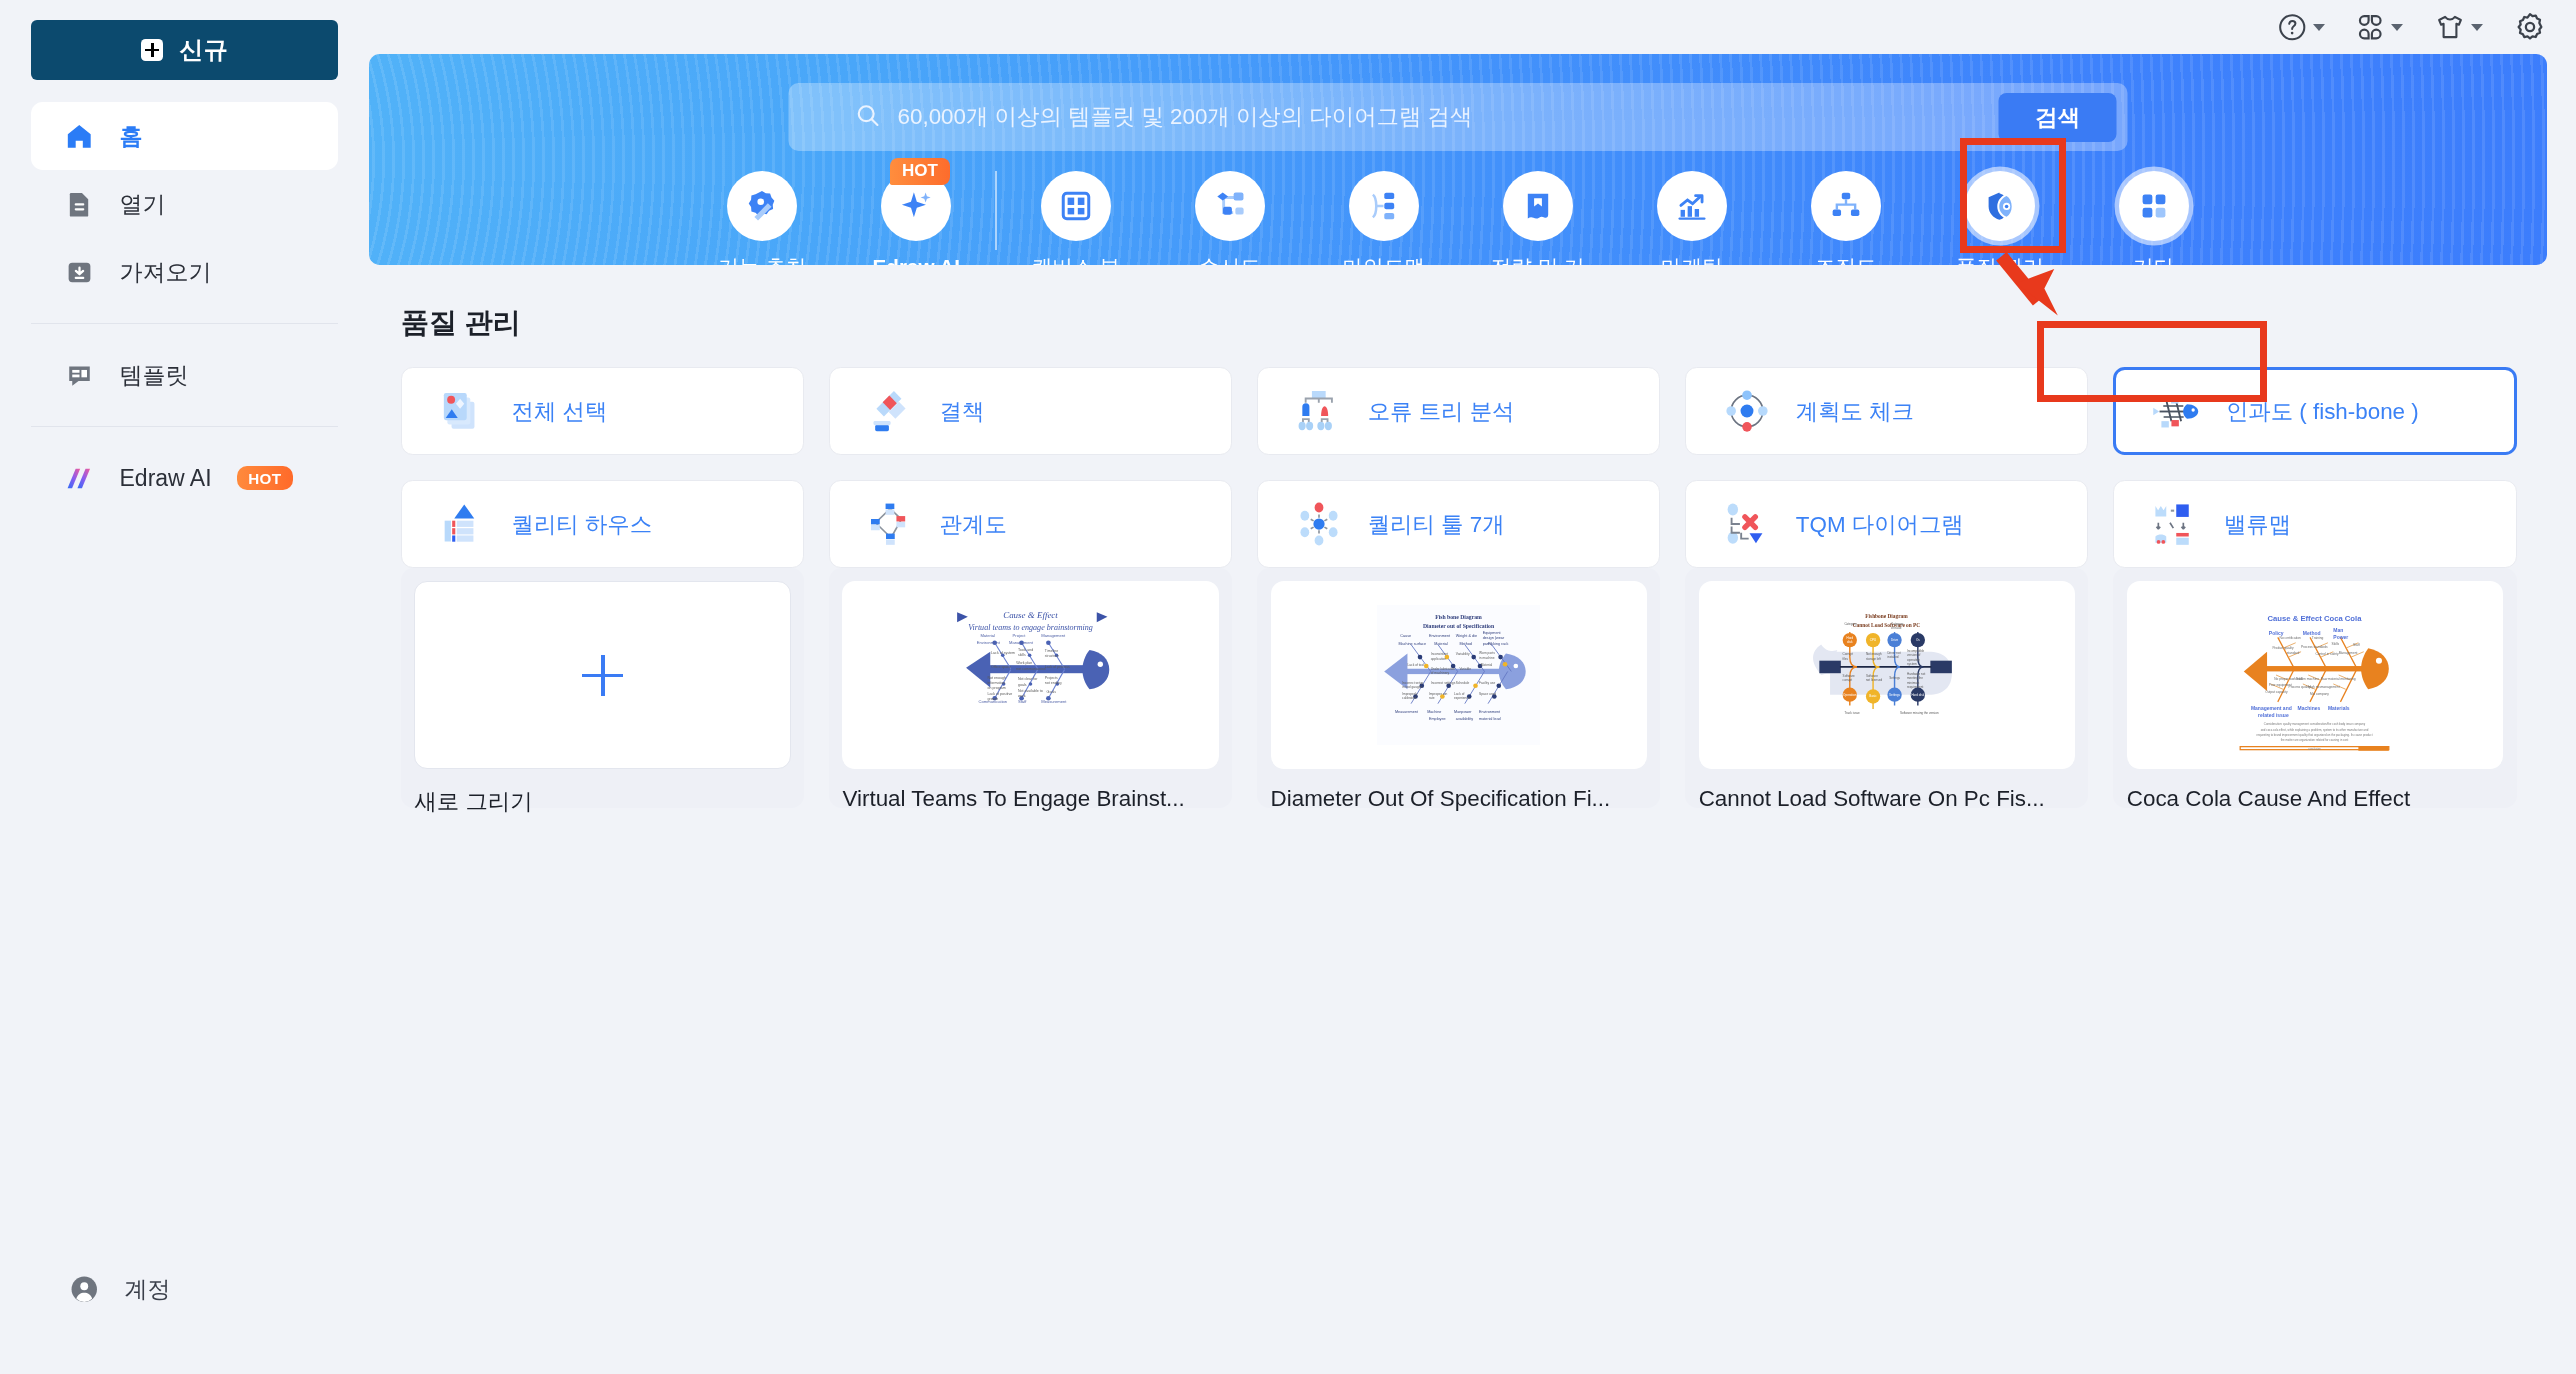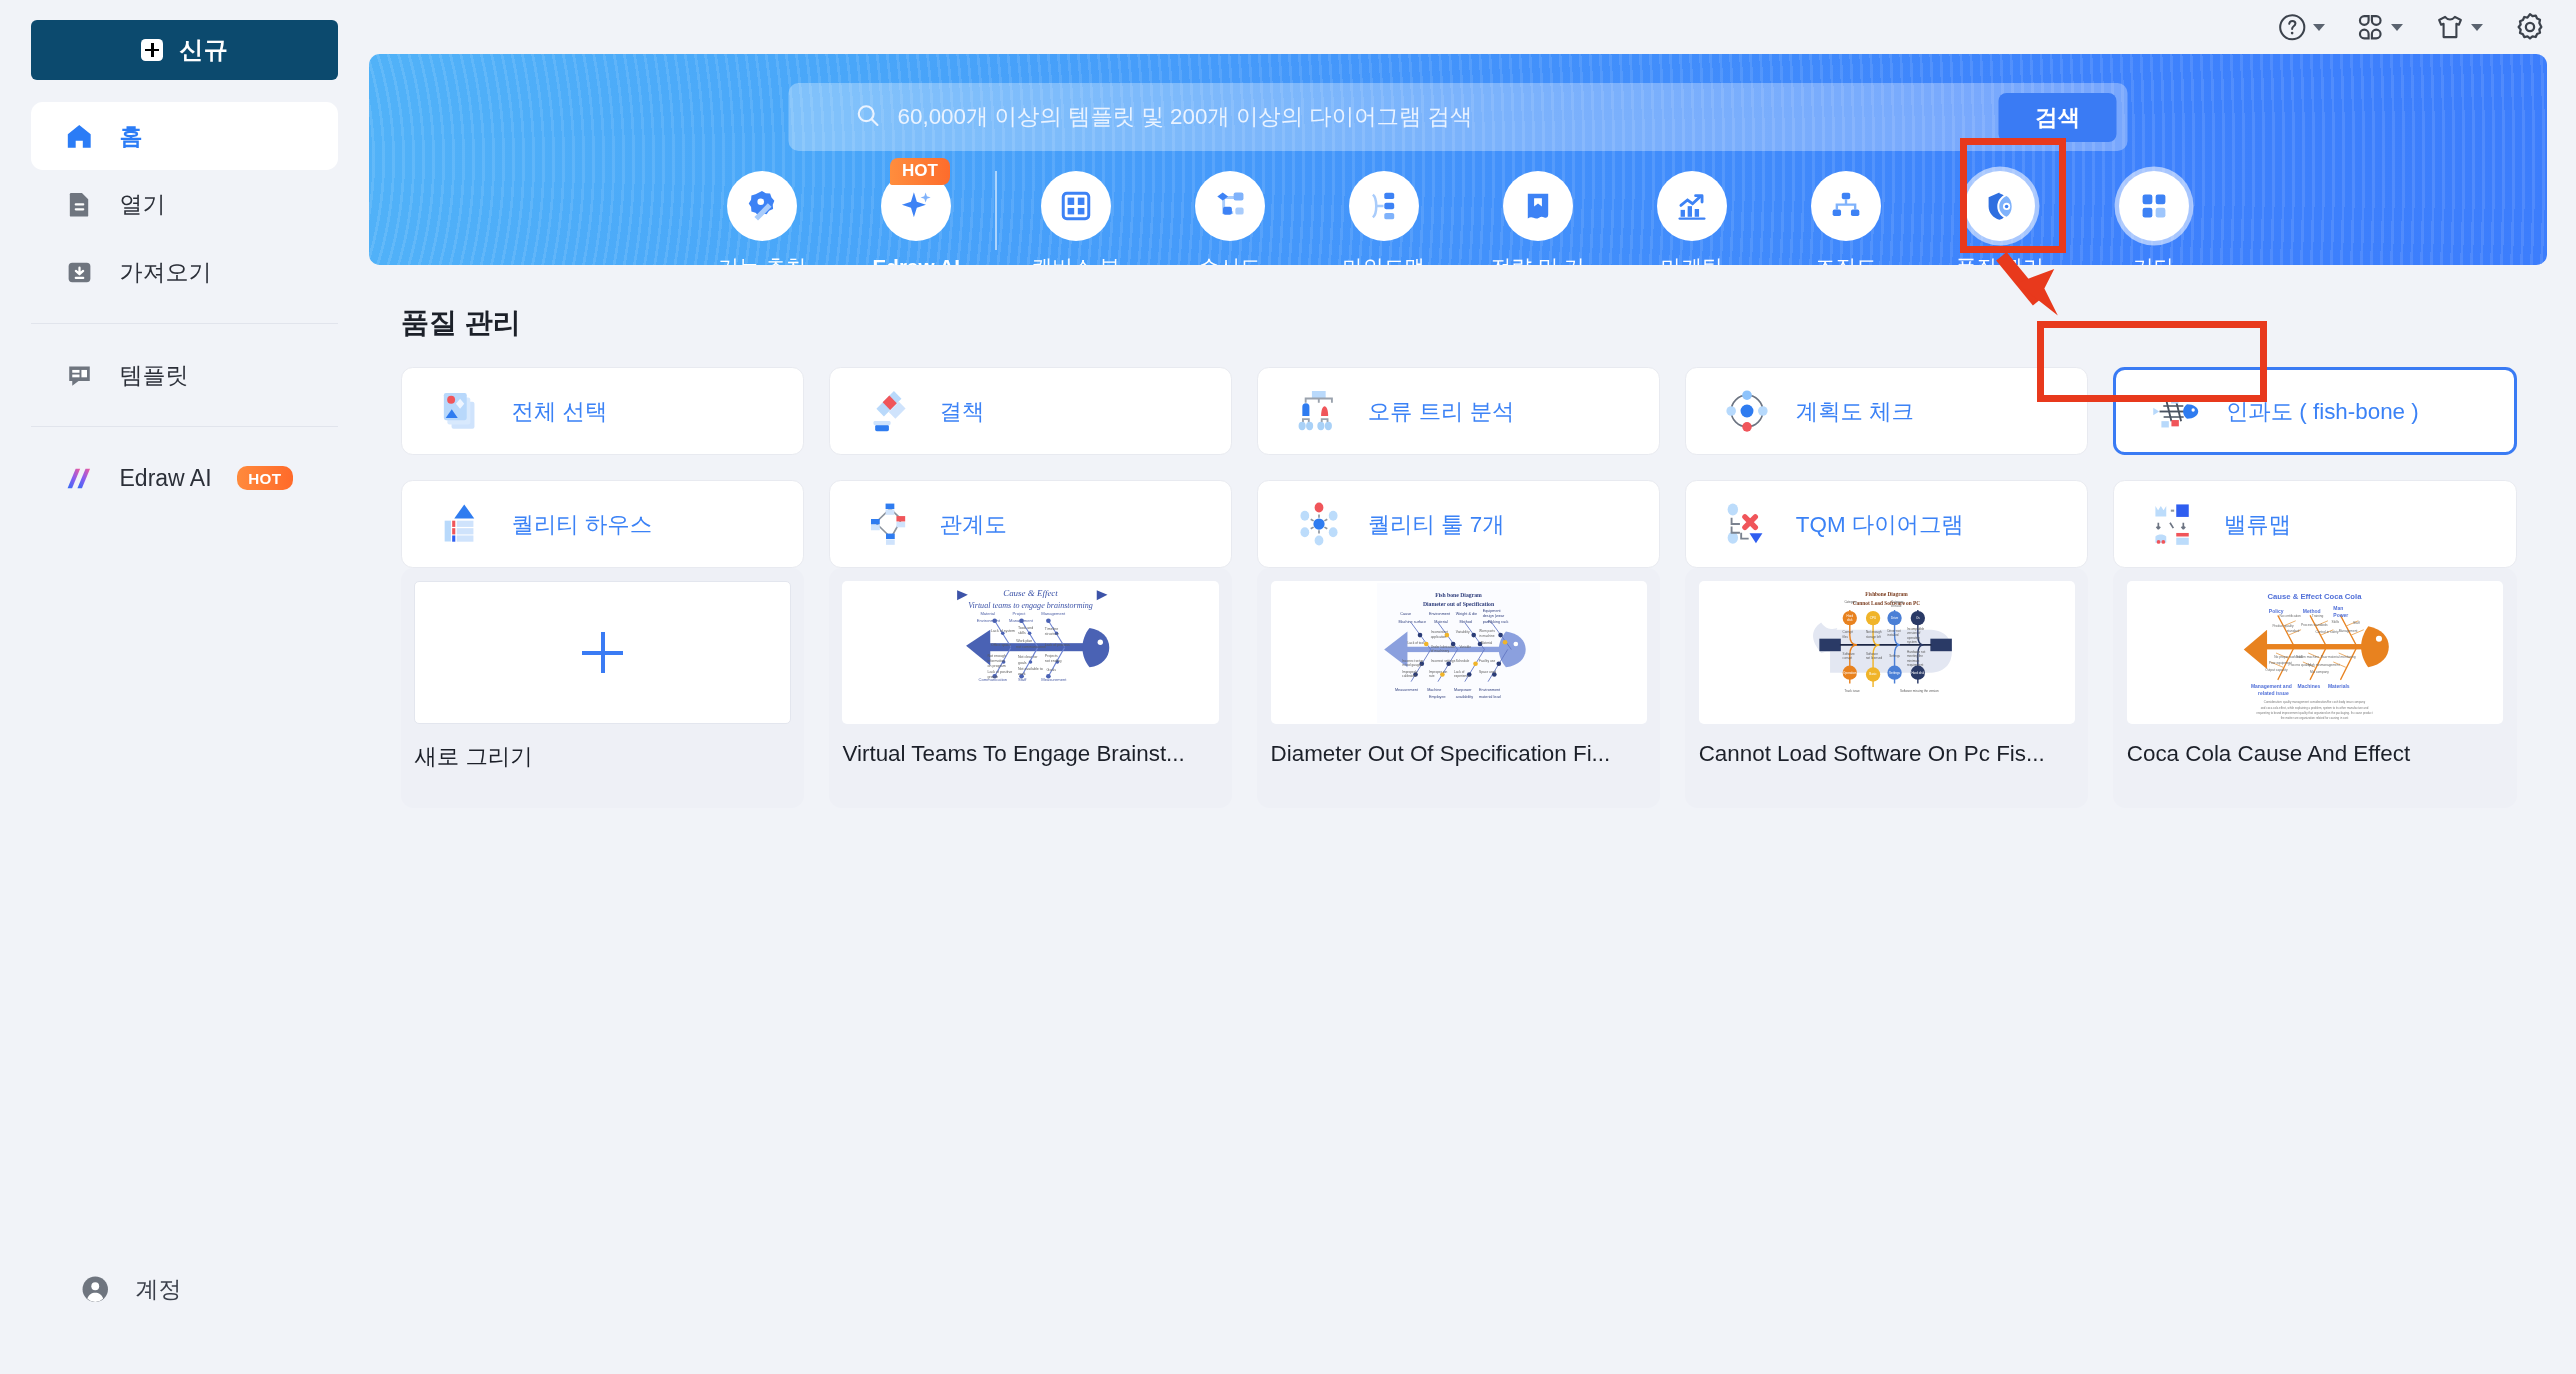--- a/index.html
+++ b/index.html
@@ -47,21 +47,21 @@
     color: #2b2f38; font-size: 23px;
   }
   .nav-item.active { background: #ffffff; color: #2b7cf6; font-weight: bold; }
   .nav-item .nv-ico { width: 30.5px; height: 30.5px; flex: 0 0 30.5px; display:flex; align-items:center; justify-content:center;}
   .nav-sep { height: 0.9px; background: #e1e4ec; margin: 17px 31px; }
   .nav-item .hot {
     background: linear-gradient(90deg,#ff8a3c,#ff6a2a);
     color: #fff; font-size: 15.2px; font-weight: bold;
     padding: 3.6px 11.7px; border-radius: 10px; letter-spacing: 0.4px;
   }
-  .sidebar-bottom { position: absolute; left: 16px; bottom: 52px; width: 369px; }
+  .sidebar-bottom { position: absolute; left: 5px; bottom: 52px; width: 369px; }
   .sidebar-bottom .nav-item { color:#3a3f4a; }
 
   
   .main {
     flex: 1 1 auto; position: relative; height: 1375px;
     background: #f1f3f8;
     overflow: hidden;
   }
   .topbar {
     height: 54px; display: flex; align-items: center; justify-content: flex-end;
@@ -132,21 +132,21 @@
     height: 88px; background: #fff; border: 1.3px solid #e8eaf0; border-radius: 11.7px;
     display: flex; align-items: center; gap: 21.5px; padding-left: 34px; cursor: pointer;
   }
   .tcard .ico { width: 54px; height: 54px; flex: 0 0 54px; display:flex; align-items:center; justify-content:center; }
   .tcard .tname { font-size: 22.4px; color: #3b82f6; }
   .tcard.selected { border: 3.6px solid #3a7bf4; }
 
   .lgrid { display: grid; grid-template-columns: repeat(5, 1fr); gap: 25px; margin: 0 30.5px 0 32px; }
   .lcard { background: #eef0f6; border-radius: 12.5px; padding: 13.4px 13.4px 0 13.4px; cursor: pointer; height: 240px; }
   .lthumb {
-    height: 143px; background: #fff; border-radius: 5px; overflow: hidden;
+    height: 188px; background: #fff; border-radius: 13px; overflow: hidden;
     display: flex; align-items: center; justify-content: center;
   }
   .lcard.newdraw .lthumb { border: 1.3px solid #e3e6ee; }
   .lname { margin-top: 17px; font-size: 22.4px; color: #1c2029; white-space: nowrap; overflow: hidden; text-overflow: ellipsis; }
   .plus-big { width: 41px; height: 41px; position: relative; }
   .plus-big:before, .plus-big:after { content:""; position:absolute; background:#3a7bf4; }
   .plus-big:before { top: 19px; left: 0; width: 41px; height: 3.6px; }
   .plus-big:after { left: 19px; top: 0; height: 41px; width: 3.6px; }
 
   

